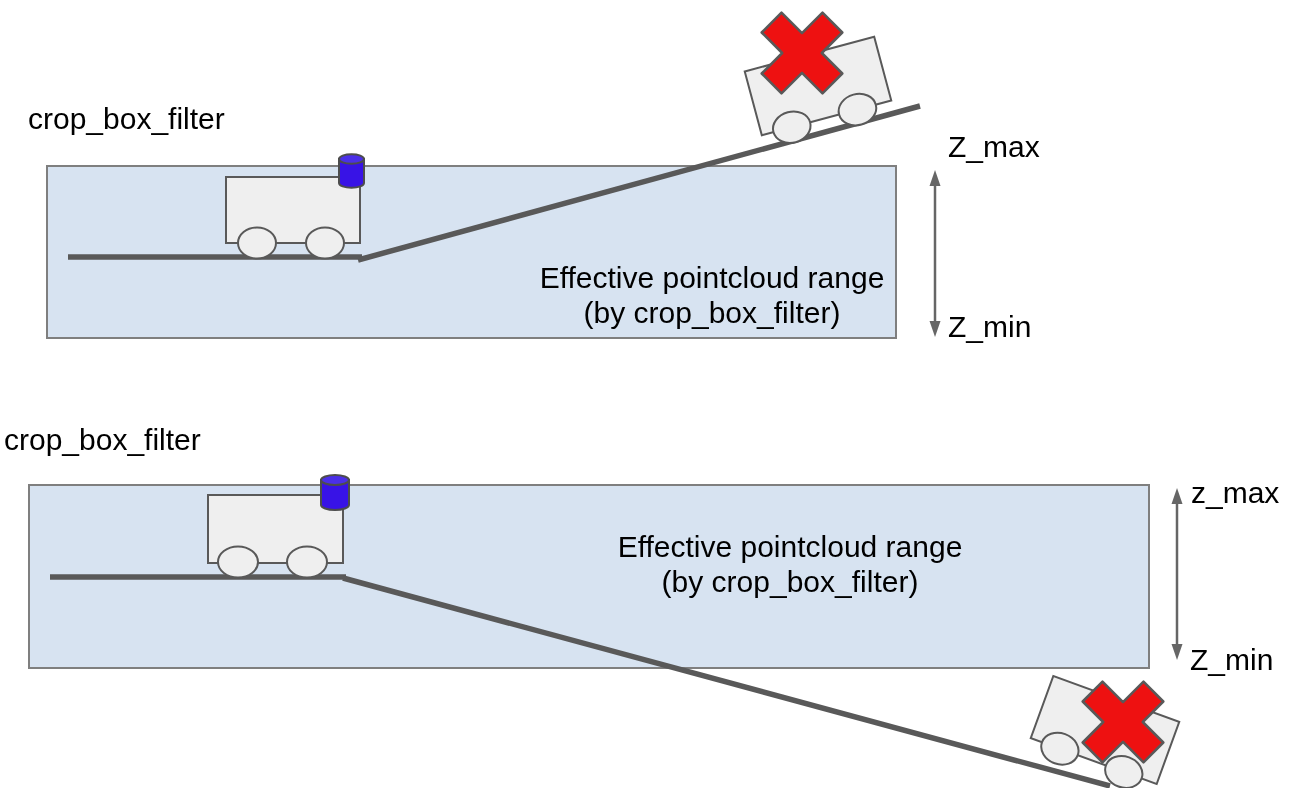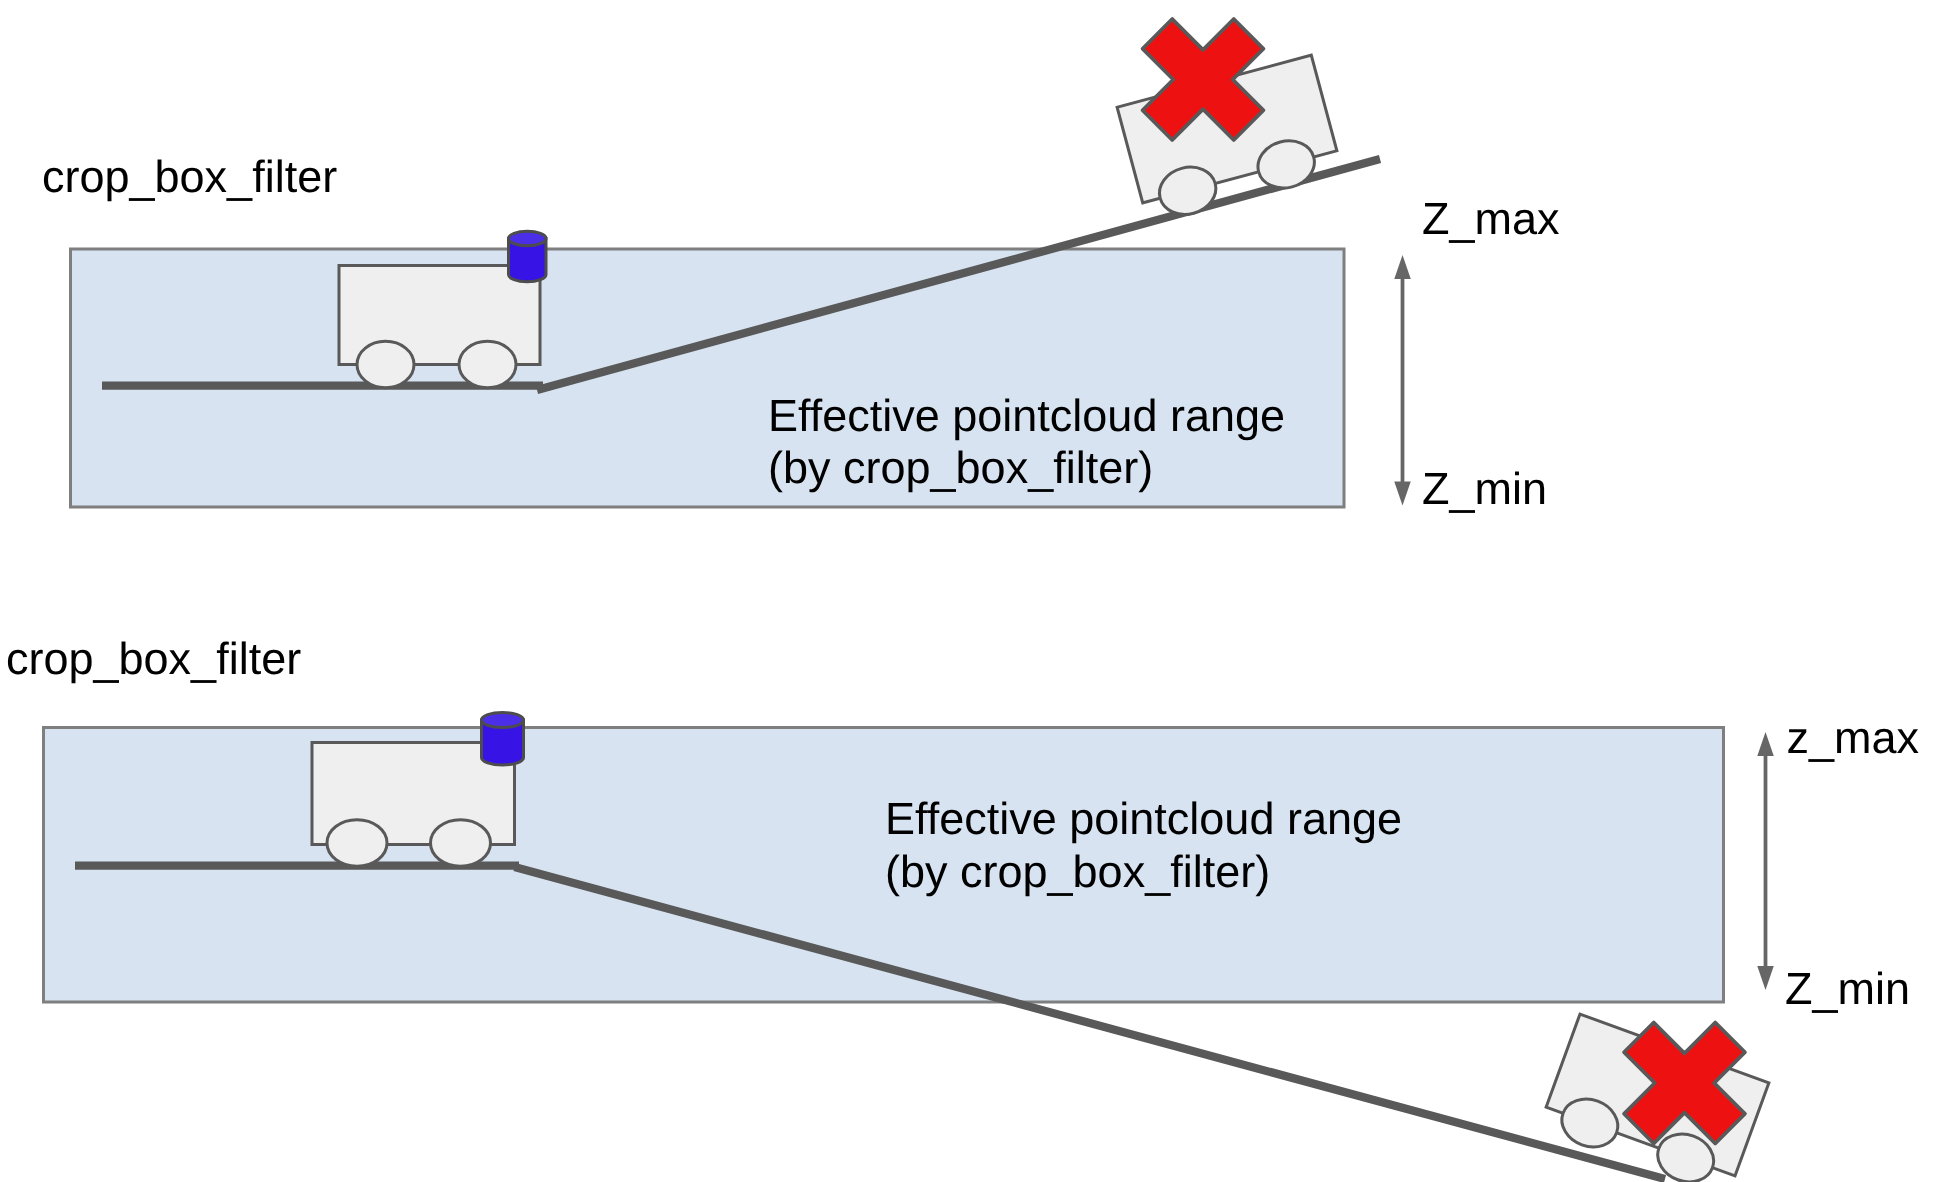--- a/index.html
+++ b/index.html
@@ -16,21 +16,21 @@
     --cross-stroke:#595959;
     --arrow:#666666;
     --text:#000000;
   }
   *{margin:0;padding:0;box-sizing:border-box;}
   html,body{width:1301px;height:788px;overflow:hidden;}
   body{background:var(--page-bg);font-family:"Liberation Sans",sans-serif;color:var(--text);}
   .canvas{position:relative;width:1301px;height:688px;background:var(--page-bg);}
   .shapes{position:absolute;left:0;top:0;width:1301px;height:788px;}
   .label{position:absolute;font-size:30px;line-height:35px;white-space:nowrap;color:var(--text);}
-  .range-label{position:absolute;width:400px;font-size:30px;line-height:35px;color:var(--text);}
+  .range-label{position:absolute;width:400px;text-align:center;font-size:30px;line-height:35px;color:var(--text);}
   
   .range-box{fill:var(--range-box-fill);stroke:var(--range-box-border);stroke-width:2;}
   .thick{stroke:var(--ground-line);stroke-width:5.5;fill:none;stroke-linecap:butt;}
   .cartshape{fill:var(--cart-fill);stroke:var(--cart-stroke);stroke-width:2;}
   .lidar-body{fill:var(--lidar-body);stroke:var(--lidar-stroke);stroke-width:2;}
   .lidar-top{fill:var(--lidar-top);stroke:var(--lidar-stroke);stroke-width:2;}
   .cross{fill:var(--cross-fill);stroke:var(--cross-stroke);stroke-width:2.5;stroke-linejoin:round;}
   .arr{stroke:var(--arrow);stroke-width:2.5;}
   .arrhead{fill:var(--arrow);stroke:none;}
 </style>

